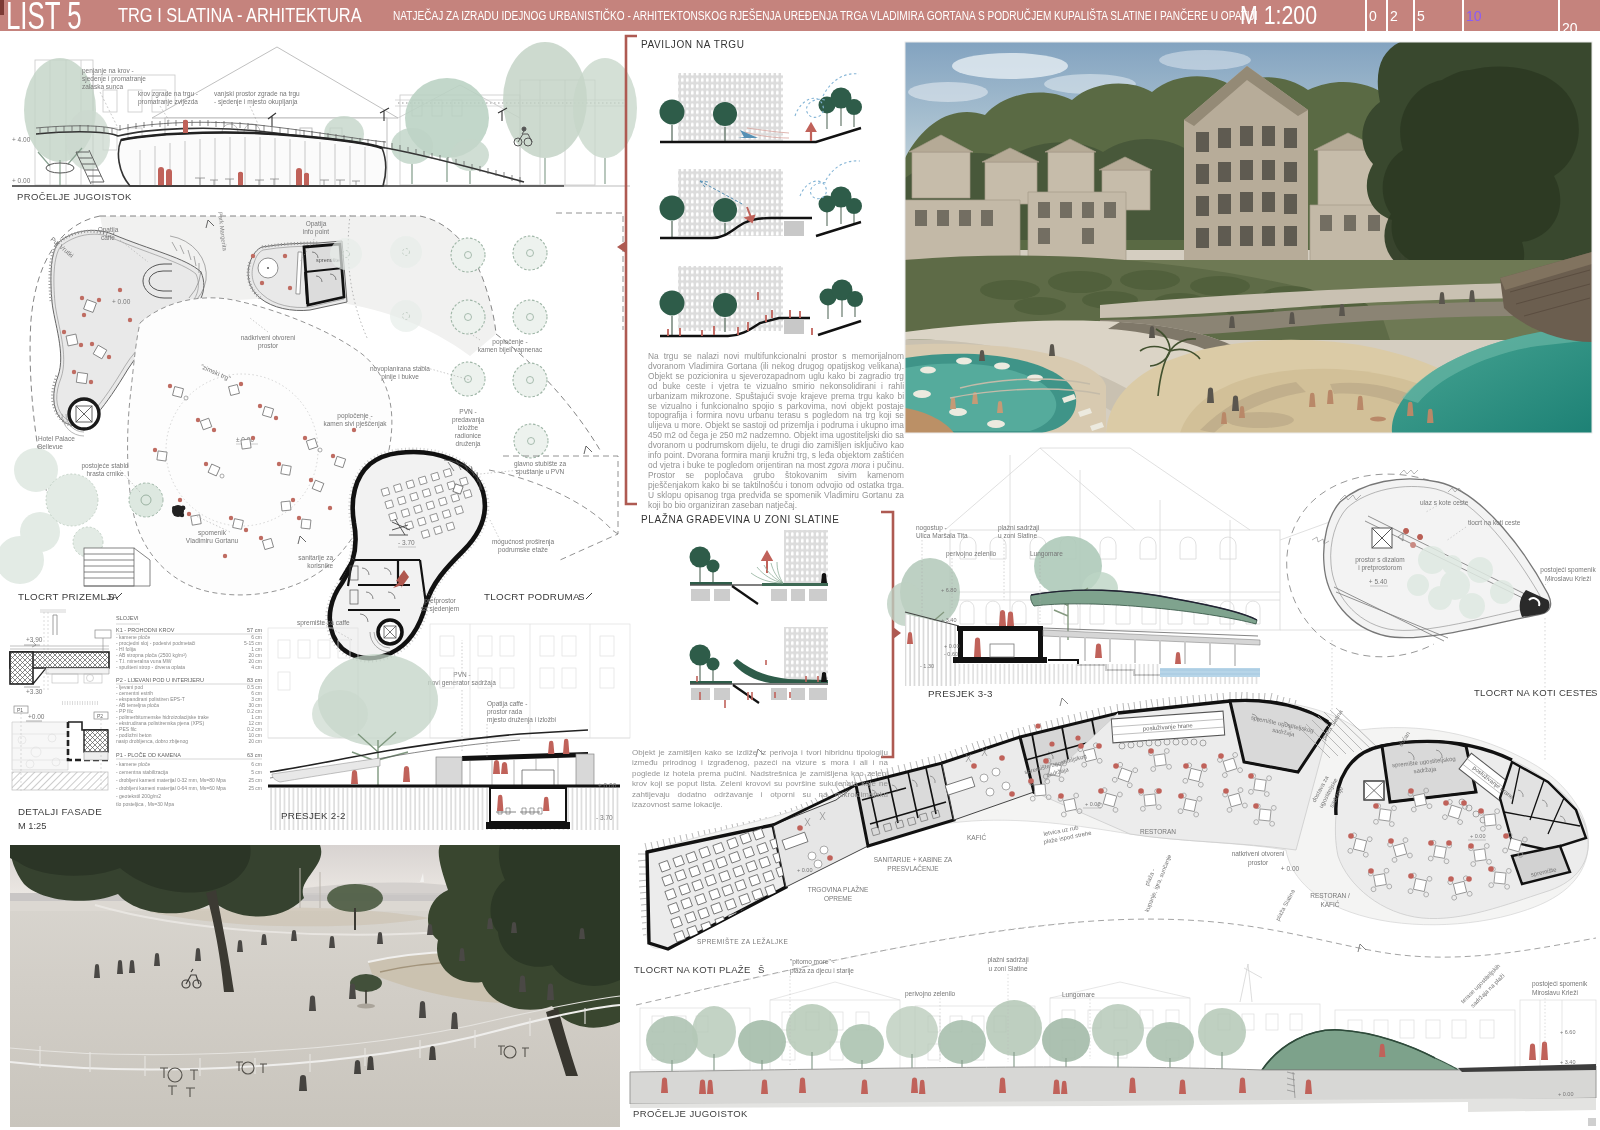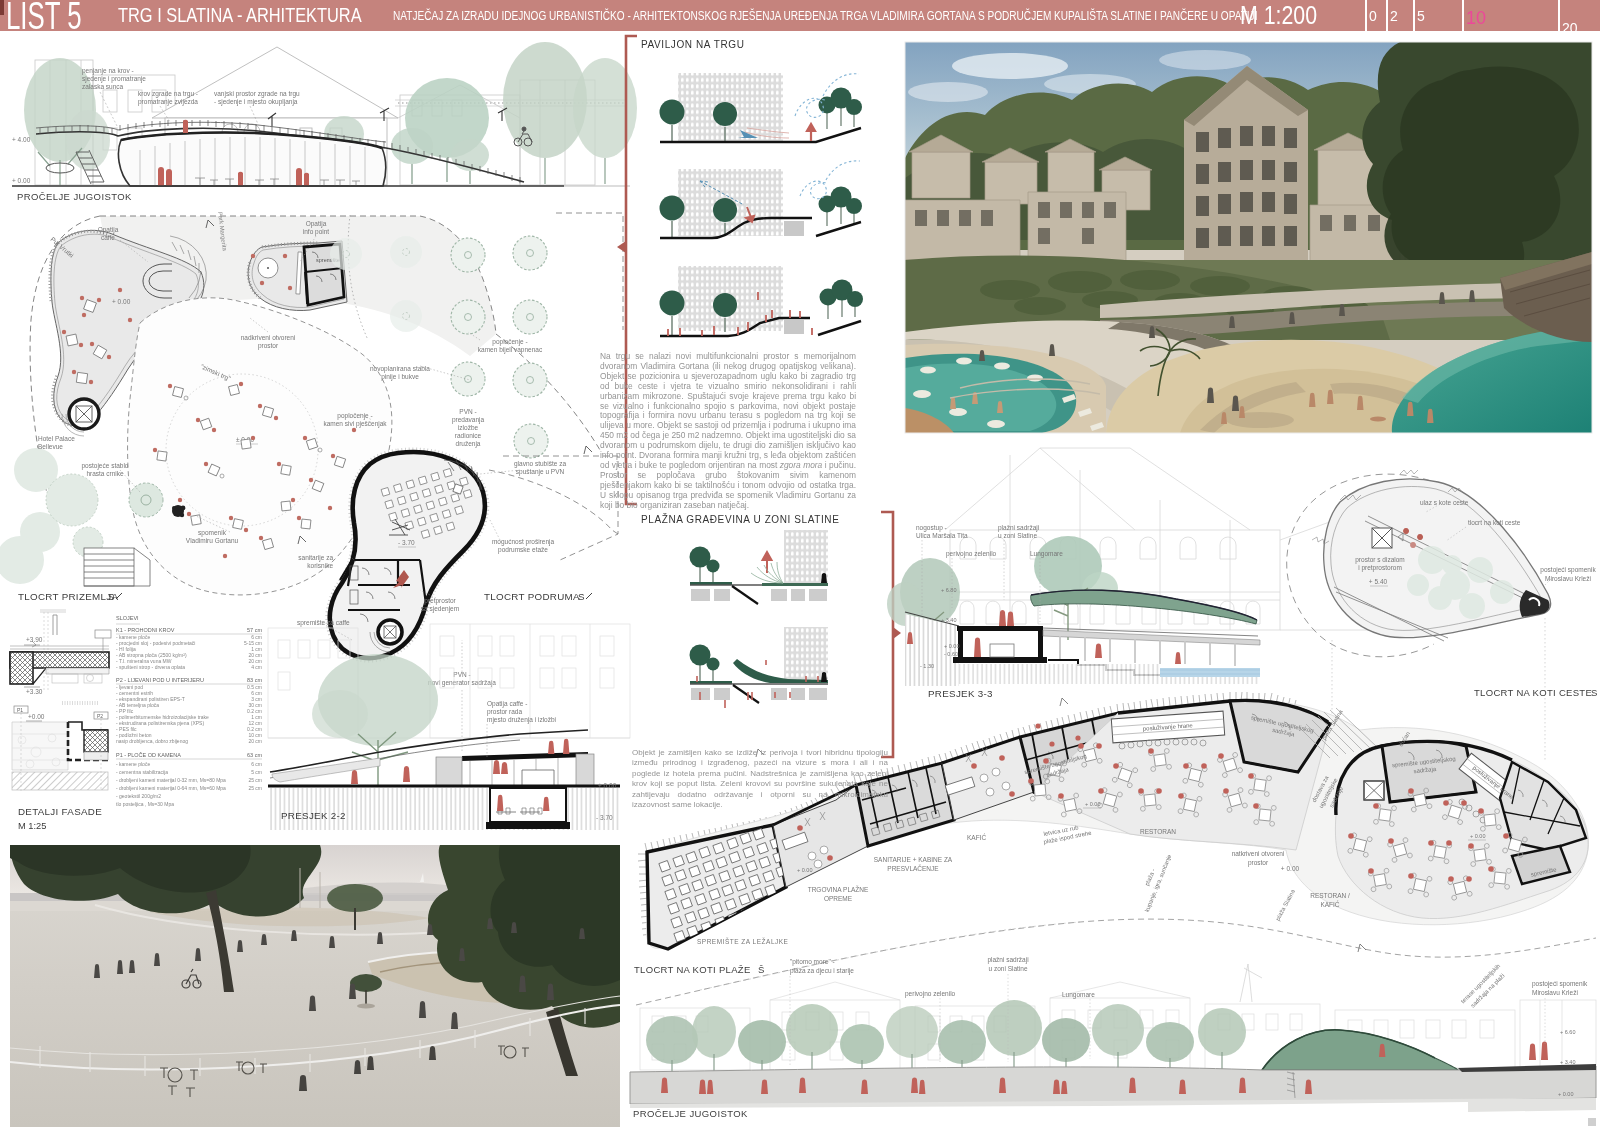--- a/index.html
+++ b/index.html
@@ -24,21 +24,21 @@
 <div class="abs" style="left:1240px;top:0px;color:#fff;font-size:26px;font-weight:300;transform:scaleX(.82);transform-origin:0 0;">M 1:200</div>
 
 <div class="abs" style="left:1365px;top:0;width:2px;height:31px;background:#fff;"></div>
 <div class="abs" style="left:1386px;top:0;width:2px;height:31px;background:#fff;"></div>
 <div class="abs" style="left:1413px;top:0;width:2px;height:31px;background:#fff;"></div>
 <div class="abs" style="left:1462px;top:0;width:2px;height:31px;background:#fff;"></div>
 <div class="abs" style="left:1558px;top:0;width:2px;height:31px;background:#fff;"></div>
 <div class="abs" style="left:1369px;top:8px;color:#fff;font-size:14px;">0</div>
 <div class="abs" style="left:1390px;top:8px;color:#fff;font-size:14px;">2</div>
 <div class="abs" style="left:1417px;top:8px;color:#fff;font-size:14px;">5</div>
-<div class="abs" style="left:1466px;top:8px;color:#ec4899;font-size:18px;">10</div>
+<div class="abs" style="left:1466px;top:8px;color:#8b5cf6;font-size:14px;">10</div>
 <div class="abs" style="left:1562px;top:8px;color:#fff;font-size:14px;margin-top:12px;">20</div>
 
 <svg class="abs" style="left:0;top:31px;" width="1600" height="1099" viewBox="0 31 1600 1099" xmlns="http://www.w3.org/2000/svg">
 <defs>
 <pattern id="hatch" width="5" height="5" patternTransform="rotate(45)" patternUnits="userSpaceOnUse">
   <rect width="5" height="5" fill="#fff"></rect>
         <line x1="0" y1="0" x2="0" y2="5" stroke="#999" stroke-width="1"></line>
 </pattern>
 <pattern id="hatchD" width="6" height="6" patternTransform="rotate(45)" patternUnits="userSpaceOnUse">
   <rect width="6" height="6" fill="#fff"></rect>
@@ -2143,19 +2143,19 @@
 <g stroke="#bbb" stroke-width=".5" stroke-dasharray="1.5 2">
 <path d="M790 976 v90 M1008 974 v88 M940 998 v64 M1090 999 v60 M1545 998 v46"></path>
 </g>
 
 <text x="633" y="1117" font-size="9.5" fill="#3c3c3c" letter-spacing=".4">PROČELJE JUGOISTOK</text>
 
 <rect x="1588" y="1118" width="8" height="8" fill="#cfcfcf"></rect>
 </g>
 </svg>
 
-<div class="abs" style="left:600px;top:352px;width:256px;">
+<div class="abs" style="left:648px;top:352px;width:256px;">
 <p class="just" style="font-size:8.4px;line-height:9.9px;color:#949494;">Na trgu se nalazi novi multifunkcionalni prostor s memorijalnom dvoranom Vladimira Gortana (ili nekog drugog opatijskog velikana). Objekt se pozicionira u sjeverozapadnom uglu kako bi zagradio trg od buke ceste i vjetra te vizualno smirio nekonsolidirani i rahli urbanizam mikrozone. Spuštajući svoje krajeve prema trgu kako bi se vizualno i funkcionalno spojio s parkovima, novi objekt postaje topografija i formira novu urbanu terasu s pogledom na trg koji se ulijeva u more. Objekt se sastoji od prizemlja i podruma i ukupno ima 450 m2 od čega je 250 m2 nadzemno. Objekt ima ugostiteljski dio sa dvoranom u podrumskom dijelu, te drugi dio zamišljen isključivo kao info point. Dvorana formira manji kružni trg, s leđa objektom zaštićen od vjetra i buke te pogledom orijentiran na most <i>zgora mora</i> i pučinu. Prostor se popločava grubo štokovanim sivim kamenom pješčenjakom kako bi se taktilnošću i tonom odvojio od ostatka trga. U sklopu opisanog trga predviđa se spomenik Vladimiru Gortanu za koji bo bio organiziran zaseban natječaj.</p>
 </div>
 
 <div class="abs" style="left:632px;top:748px;width:256px;">
 <p class="just" style="font-size:8px;line-height:10.4px;color:#949494;">Objekt je zamišljen kako se izdiže iz perivoja i tvori hibridnu tipologiju između prirodnog i izgrađenog, pazeći na vizure s mora i ali i na poglede iz hotela prema pučini. Nadstrešnica je zamišljena kao zeleni krov koji se poput lista. Zeleni krovovi su površine sukulenata koje ne zahtijevaju dodatno održavanje i otporni su na mikroklimatsku izazovnost same lokacije.</p>
 </div>
 
 </body></html>

